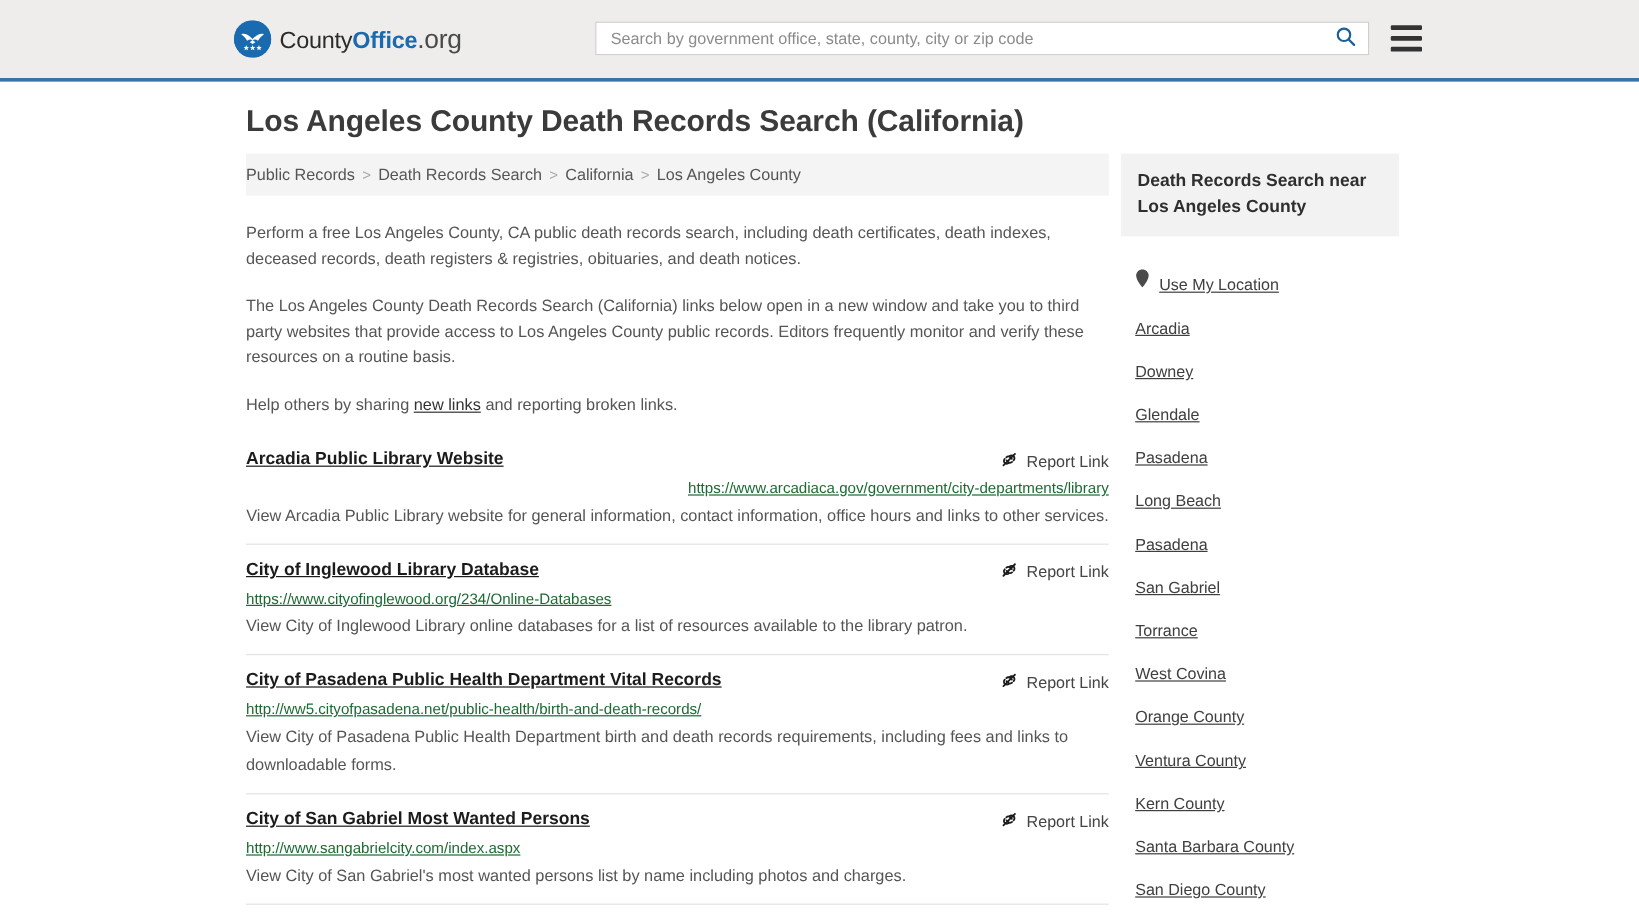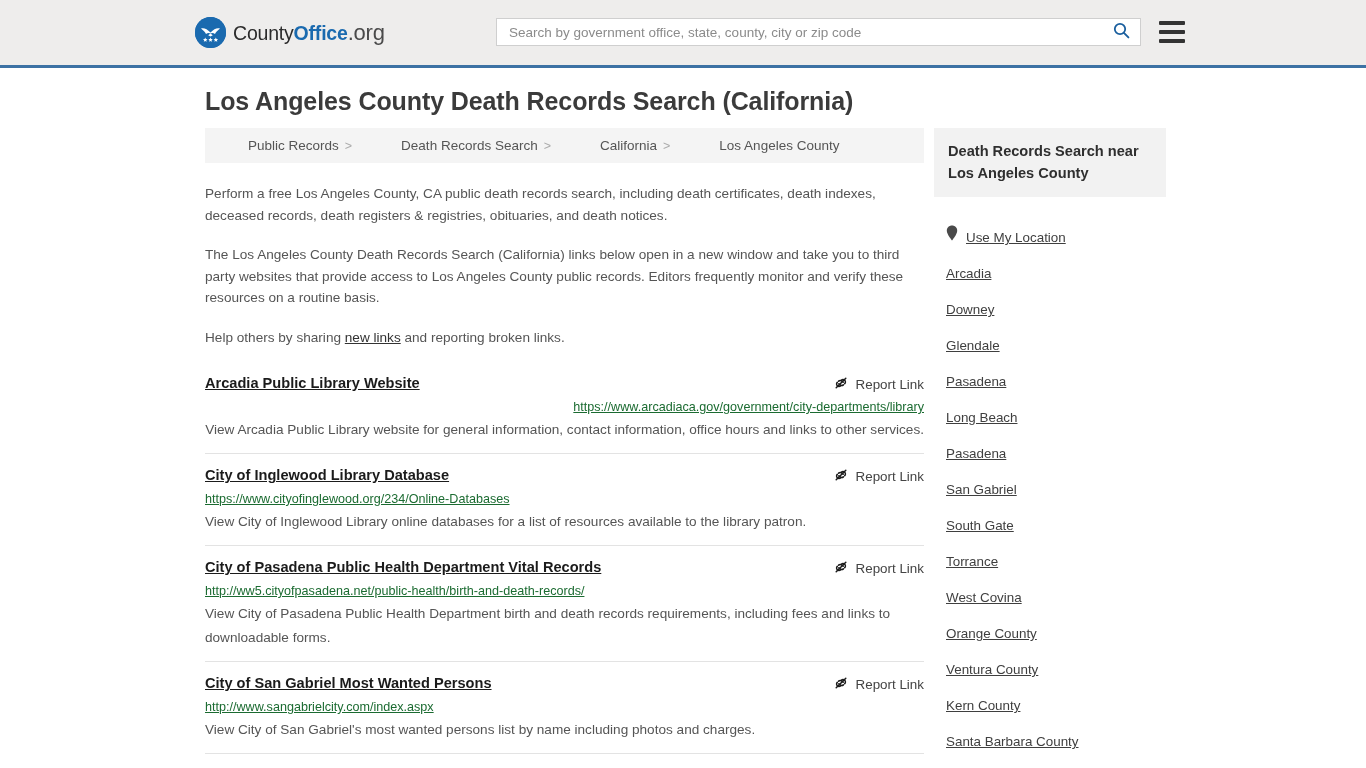--- a/index.html
+++ b/index.html
@@ -121,21 +121,20 @@
     height: 35px;
     display: flex;
     align-items: center;
     padding-left: 0;
     font-size: 13.5px;
   }
   .breadcrumb a {
     color: #555555;
     text-decoration: none;
     white-space: nowrap;
-    margin-left: 43px;
   }
   .breadcrumb .sep {
     color: #aaaaaa;
     margin: 0 6px;
     font-size: 12.5px;
   }
 
   
   .intro { padding-right: 8px; }
   .intro p {
@@ -416,23 +415,20 @@
         <div class="side-item">
           <a href="#">Long Beach</a>
         </div>
         <div class="side-item">
           <a href="#">Pasadena</a>
         </div>
         <div class="side-item">
           <a href="#">San Gabriel</a>
         </div>
         <div class="side-item">
-          <a href="#">South Gate</a>
-        </div>
-        <div class="side-item">
           <a href="#">Torrance</a>
         </div>
         <div class="side-item">
           <a href="#">West Covina</a>
         </div>
         <div class="side-item">
           <a href="#">Orange County</a>
         </div>
         <div class="side-item">
           <a href="#">Ventura County</a>

